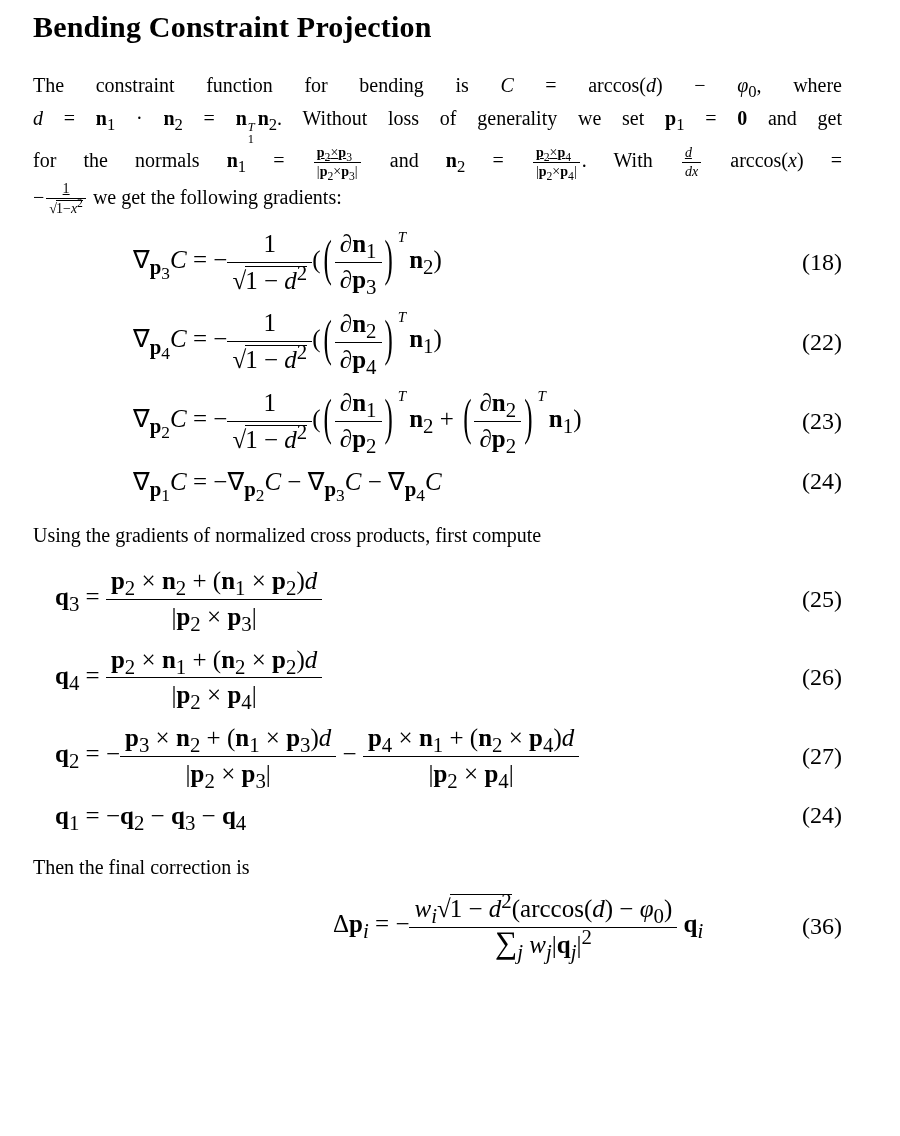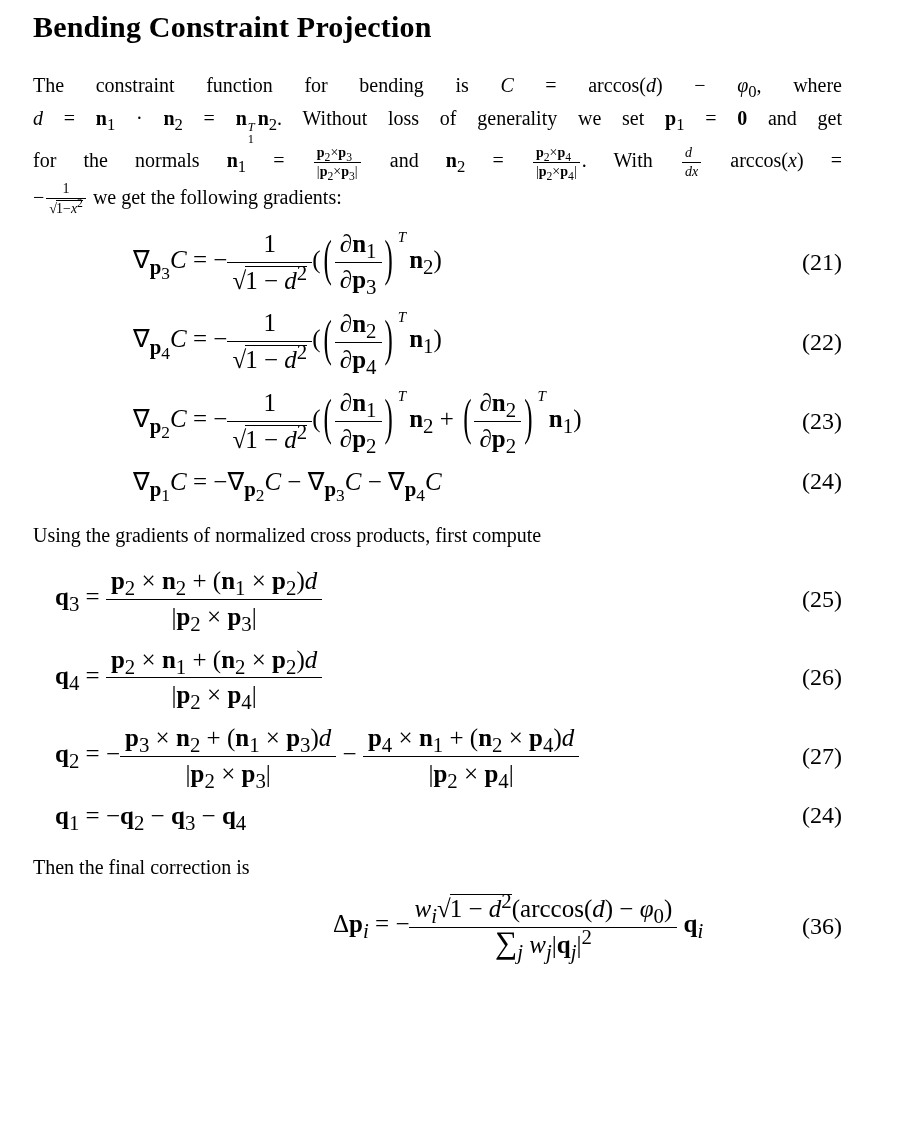--- a/index.html
+++ b/index.html
@@ -22,21 +22,21 @@
   .ind-b { padding-left: 22px; font-family: Liberation Serif, serif; }
   .ind-c { padding-left: 300px; }
   .eq { font-size: 25px; white-space: nowrap; }
   .eqnum { margin-left: auto; font-size: 24px; padding-left: 12px; }
 
   
   .f { display: inline-block; vertical-align: middle; text-align: center; }
   .fn { display: block; padding: 1px 5px 3px; line-height: 1.15; }
   .fd { display: block; border-top: 1.8px solid #000; padding: 3px 5px 1px; line-height: 1.15; }
   .f.sm { font-size: 0.70em; margin: 0 2px; line-height: 1.1; }
-  .f.sm .fn { padding: 0 3px 1px; }
+  .f.sm .fn { padding: 0 3px 1px; text-decoration: underline; }
   .f.sm .fd { border-top-width: 1.5px; padding: 1px 3px 0; }
 
   
   .rt { display: inline-block; margin-right: -1px; }
   .ov { display: inline-block; border-top: 1.7px solid #000; padding-top: 0; }
 
   
   .bp { display: inline-block; transform: scaleY(2.0); transform-origin: 50% 55%; margin: 0 3px; font-weight: 300; }
   
   .tp { font-size: 0.60em; position: relative; top: -1.75em; margin: 0 3px 0 2px; }
@@ -57,21 +57,21 @@
     <div class="pline jl"><i>d</i> = <b>n</b><sub>1</sub> · <b>n</b><sub>2</sub> = <b>n</b><span class="ss">
           <span class="sst"><i>T</i></span>
           <span class="ssb">1</span>
         </span><b>n</b><sub>2</sub>. Without loss of generality we set <b>p</b><sub>1</sub> = <b>0</b> and get</div>
     <div class="pline jl">for the normals <b>n</b><sub>1</sub> = <span class="f sm"><span class="fn"><b>p</b><sub>2</sub>×<b>p</b><sub>3</sub></span><span class="fd">|<b>p</b><sub>2</sub>×<b>p</b><sub>3</sub>|</span></span> and <b>n</b><sub>2</sub> = <span class="f sm"><span class="fn"><b>p</b><sub>2</sub>×<b>p</b><sub>4</sub></span><span class="fd">|<b>p</b><sub>2</sub>×<b>p</b><sub>4</sub>|</span></span>. With <span class="f sm"><span class="fn"><i>d</i></span><span class="fd"><i>dx</i></span></span> arccos(<i>x</i>) =</div>
     <div class="pline">−<span class="f sm"><span class="fn">1</span><span class="fd"><span class="rt">√</span><span class="ov">1−<i>x</i><sup>2</sup></span></span></span> we get the following gradients:</div>
   </div>
 
   <div class="eqrow ind-a">
     <span class="eq">∇<sub><b>p</b><sub>3</sub></sub><i>C</i> = −<span class="f"><span class="fn">1</span><span class="fd"><span class="rt">√</span><span class="ov">1 − <i>d</i><sup>2</sup></span></span></span>(<span class="bp">(</span><span class="f"><span class="fn"><i>∂</i><b>n</b><sub>1</sub></span><span class="fd"><i>∂</i><b>p</b><sub>3</sub></span></span><span class="bp">)</span><span class="tp"><i>T</i></span><b>n</b><sub>2</sub>)</span>
-    <span class="eqnum">(21)</span>
+    <span class="eqnum">(18)</span>
   </div>
 
   <div class="eqrow ind-a">
     <span class="eq">∇<sub><b>p</b><sub>4</sub></sub><i>C</i> = −<span class="f"><span class="fn">1</span><span class="fd"><span class="rt">√</span><span class="ov">1 − <i>d</i><sup>2</sup></span></span></span>(<span class="bp">(</span><span class="f"><span class="fn"><i>∂</i><b>n</b><sub>2</sub></span><span class="fd"><i>∂</i><b>p</b><sub>4</sub></span></span><span class="bp">)</span><span class="tp"><i>T</i></span><b>n</b><sub>1</sub>)</span>
     <span class="eqnum">(22)</span>
   </div>
 
   <div class="eqrow ind-a">
     <span class="eq">∇<sub><b>p</b><sub>2</sub></sub><i>C</i> = −<span class="f"><span class="fn">1</span><span class="fd"><span class="rt">√</span><span class="ov">1 − <i>d</i><sup>2</sup></span></span></span>(<span class="bp">(</span><span class="f"><span class="fn"><i>∂</i><b>n</b><sub>1</sub></span><span class="fd"><i>∂</i><b>p</b><sub>2</sub></span></span><span class="bp">)</span><span class="tp"><i>T</i></span><b>n</b><sub>2</sub> + <span class="bp">(</span><span class="f"><span class="fn"><i>∂</i><b>n</b><sub>2</sub></span><span class="fd"><i>∂</i><b>p</b><sub>2</sub></span></span><span class="bp">)</span><span class="tp"><i>T</i></span><b>n</b><sub>1</sub>)</span>
     <span class="eqnum">(23)</span>

